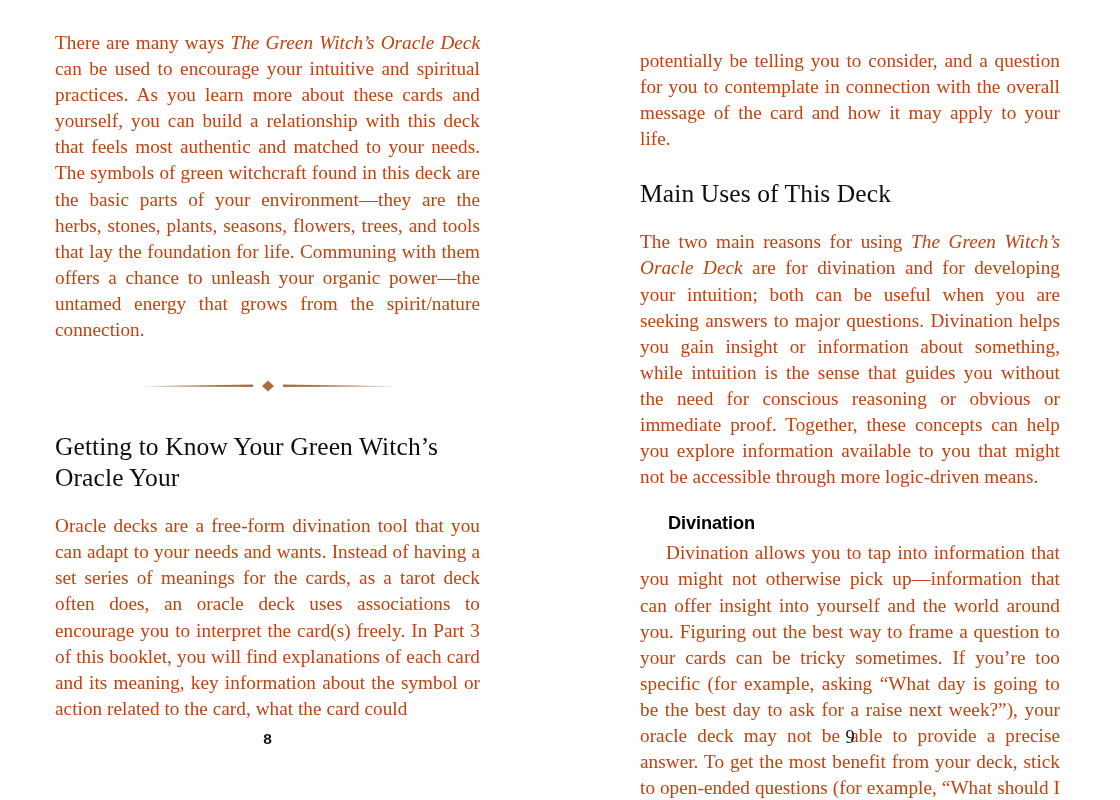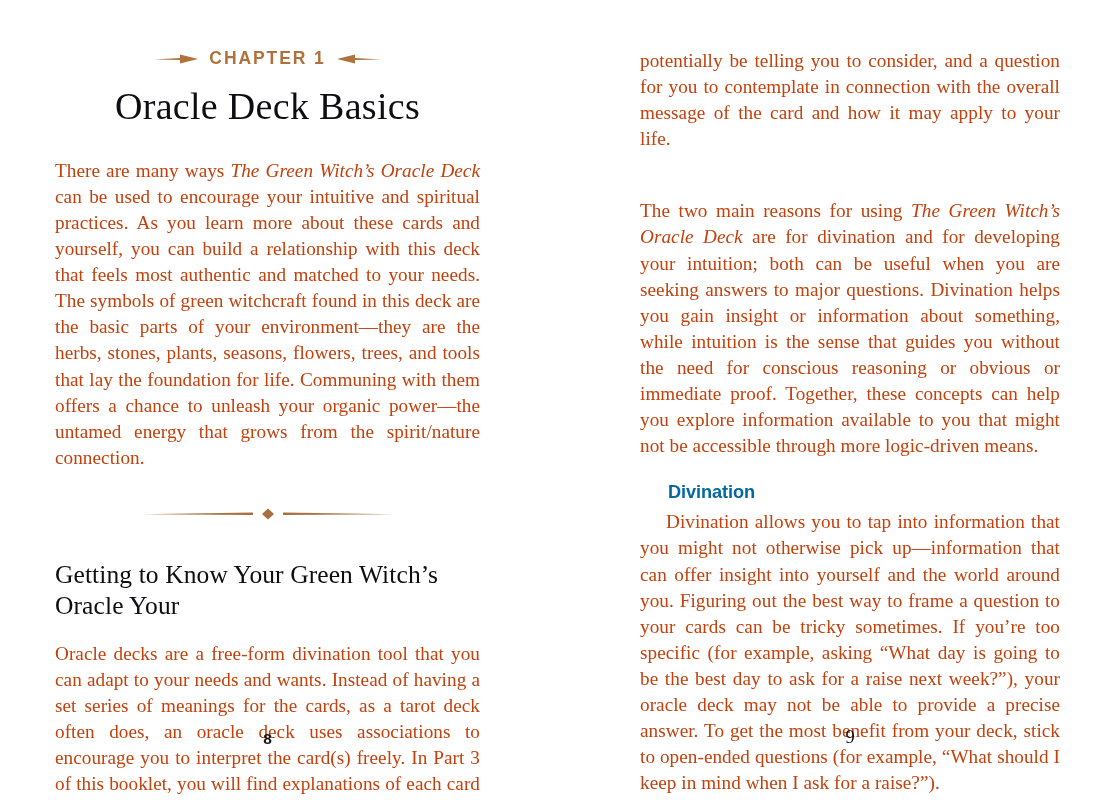--- a/index.html
+++ b/index.html
@@ -98,21 +98,21 @@
   }
 
   h3.subsection {
     font-family: "Liberation Sans", "DejaVu Sans", sans-serif;
     font-weight: bold;
     font-size: 18.2px;
     line-height: 22px;
     margin: 0;
     padding-left: 28px;
     letter-spacing: -0.1px;
-    color: #0369a1;
+    color: #000000;
   }
 
   
   .divider {
     display: flex;
     justify-content: center;
     align-items: center;
   }
 
   
@@ -145,32 +145,20 @@
   .gap-sub-bot { height: 6px; }
 </style>
 </head>
 <body>
 
 <div class="spread">
 
   <div class="page page-left">
     <div class="page-body">
 
-      <div class="chapter-head">
-        <div class="chapter-label-row">
-          <svg class="arrow" width="44" height="12" viewBox="0 0 44 12">
-            <path d="M0 6.6 L26 5.1 L26 1.4 L44 6.0 L26 10.6 L26 7.0 Z" fill="#b0713c"></path>
-          </svg>
-          <span class="chapter-label">CHAPTER 1</span>
-          <svg class="arrow" width="44" height="12" viewBox="0 0 44 12">
-            <path d="M44 6.6 L18 5.1 L18 1.4 L0 6.0 L18 10.6 L18 7.0 Z" fill="#b0713c"></path>
-          </svg>
-        </div>
-        <h1 class="chapter-title">Oracle Deck Basics</h1>
-      </div>
 
       <div class="gap-intro"></div>
 
       <p class="body"><span>There are many ways </span><span class="i">The Green Witch’s Oracle Deck</span><span> can be used to encourage your intuitive and spiritual practices. As you learn more about these cards and yourself, you can build a relationship with this deck that feels most authentic and matched to your needs. The symbols of green witchcraft found in this deck are the basic parts of your environment—they are the herbs, stones, plants, seasons, flowers, trees, and tools that lay the foundation for life. Communing with them offers a chance to unleash your organic power—the untamed energy that grows from the spirit/nature connection.</span></p>
 
       <div class="gap-div-top"></div>
 
       <div class="divider">
         <svg width="250" height="14" viewBox="0 0 250 14">
           <path d="M0 7.2 L110 5.4 L110 8.0 Z" fill="#a9703f"></path>
@@ -193,20 +181,21 @@
 
   <div class="page page-right">
     <div class="page-body">
 
       <div style="height:48px"></div>
 
       <p class="body">potentially be telling you to consider, and a question for you to contemplate in connection with the overall message of the card and how it may apply to your life.</p>
 
       <div class="gap-sec"></div>
 
+      <h2 class="section">Main Uses of This Deck</h2>
 
       <div class="gap-head"></div>
 
       <p class="body"><span>The two main reasons for using </span><span class="i">The Green Witch’s Oracle Deck</span><span> are for divination and for developing your intuition; both can be useful when you are seeking answers to major questions. Divination helps you gain insight or information about something, while intuition is the sense that guides you without the need for conscious reasoning or obvious or immediate proof. Together, these concepts can help you explore information available to you that might not be accessible through more logic-driven means.</span></p>
 
       <div class="gap-sub-top"></div>
 
       <h3 class="subsection">Divination</h3>
 
       <div class="gap-sub-bot"></div>

